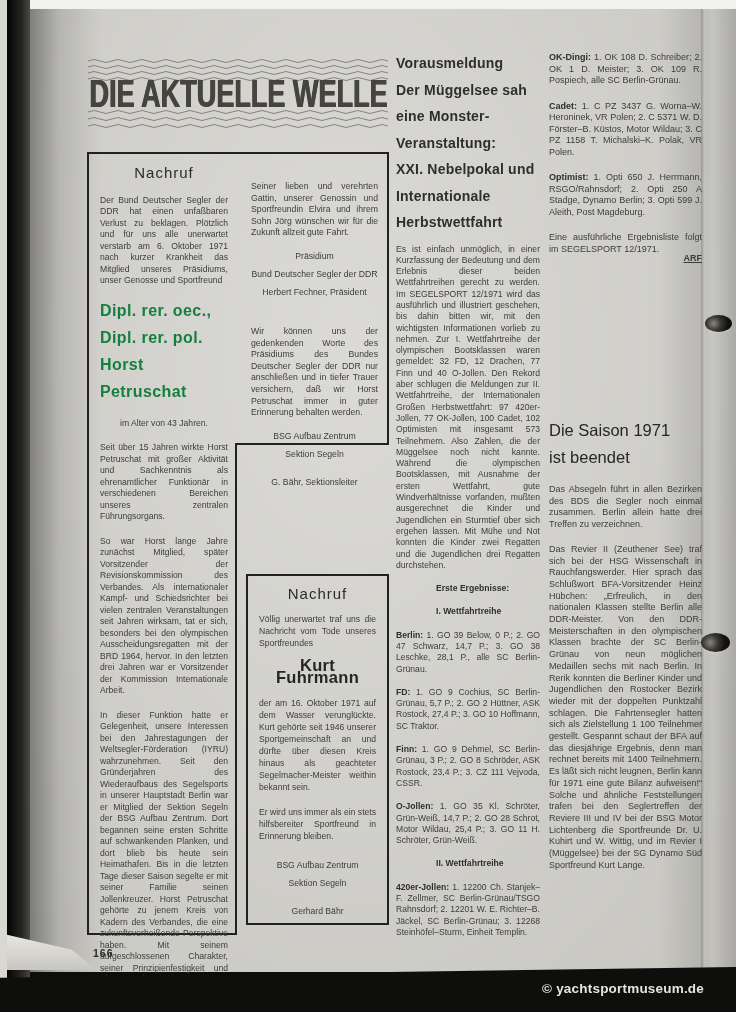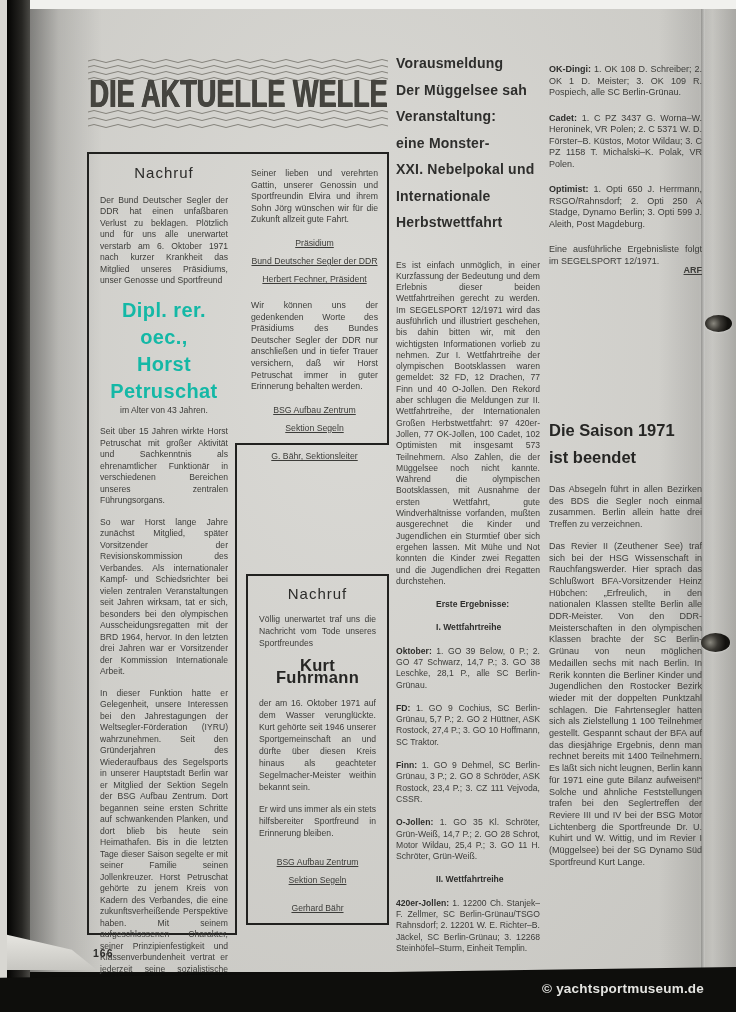--- a/index.html
+++ b/index.html
@@ -54,44 +54,44 @@
   #bl-right  { left:387px; top:152px; width:2px;   height:293px; }
   #bl-midh   { left:235px; top:443px; width:154px; height:2px; }
   #bl-midv   { left:235px; top:443px; width:2px;   height:492px; }
   #bl-bottom { left:87px;  top:933px; width:150px; height:2px; }
   #bl-left   { left:87px;  top:152px; width:2px;   height:783px; }
   .kf-box { position:absolute; left:246px; top:574px; width:139px; height:347px;
     border:2px solid #21211f; background:transparent; }
 
   
   .col { position:absolute; color:#3c3c39; text-align:justify; }
-  .col p { margin:0 0 10px; }
+  .col p { margin:13px 0 10px; }
   #col1 { left:100px; top:165px; width:128px; font-size:8.6px; line-height:11.5px; }
   #col2a { left:251px; top:168px; width:127px; font-size:8.7px; line-height:11.6px; }
   #col2b { left:259px; top:588px; width:117px; font-size:8.6px; line-height:12px; }
   #col3 { left:396px; top:50px;  width:144px; font-size:8.6px; line-height:11.3px; }
   #col3 p { margin:0 0 12px; }
-  #col4a { left:549px; top:64px; width:153px; font-size:9px; line-height:11.5px; }
+  #col4a { left:549px; top:52px; width:153px; font-size:9px; line-height:11.5px; }
   #col4a p { margin:0 0 14px; }
   #col4b { left:549px; top:417px; width:153px; font-size:9px; line-height:11.7px; }
 
   .h-nachruf { font-size:15px; font-weight:normal; text-align:center; letter-spacing:1px;
     color:#2c2c2a; margin:2px 0 16px; }
-  .h-name { font-size:20px; font-weight:bold; text-align:center; line-height:27px;
-    color:#14b8a6; letter-spacing:0.4px; }
+  .h-name { font-size:16px; font-weight:bold; line-height:27px;
+    color:#15803d; letter-spacing:0.4px; }
   .age-line { margin:10px 0 13px; text-align:center; }
   .sig { text-align:center; line-height:14px; }
-  .sig div { margin-bottom:4px;text-decoration:underline; } .gap10 { height:10px; } .gap6 { height:6px; }
+  .sig div { margin-bottom:4px; } .gap10 { height:10px; } .gap6 { height:6px; }
 
   .h-preview { font-size:14px; font-weight:bold; line-height:26.5px; color:#2e2e2c;
-    text-align:left; margin-bottom:24px; letter-spacing:0.2px; }
+    text-align:left; margin-bottom:8px; letter-spacing:0.2px; }
   .subhead { font-weight:bold; color:#2e2e2c; margin:0 0 10px; text-align:left;padding-left:40px; }
   .lead { font-weight:bold; color:#2e2e2c; }
   .arf-line { text-align:right; margin-top:-11.5px; font-weight:bold;text-decoration:underline; }
-  .h-season { font-size:16.5px; font-weight:bold; line-height:27px; color:#262624;
+  .h-season { font-size:16.5px; font-weight:normal; line-height:27px; color:#262624;
     text-align:left; margin-bottom:13px; }
   .kf-name { font-size:16.5px; font-weight:bold; text-align:center; color:#262624;
     margin:4px 0 14px; letter-spacing:0.3px; }
   #col2b .h-nachruf { margin:0 0 13px; }
 
   .page-number { position:absolute; left:93px; top:947px; font-size:10.5px; font-weight:bold;
     color:#2a2a28; letter-spacing:1px; }
 </style>
 </head>
 <body>
@@ -127,20 +127,21 @@
   <div class="bl" id="bl-midh"></div>
   <div class="bl" id="bl-midv"></div>
   <div class="bl" id="bl-bottom"></div>
   <div class="bl" id="bl-left"></div>
   <div class="kf-box"></div>
 
   <div class="col" id="col1">
     <div class="h-nachruf">Nachruf</div>
     <p>Der Bund Deutscher Segler der DDR hat einen unfaßbaren Verlust zu beklagen. Plötzlich und für uns alle unerwartet verstarb am 6. Oktober 1971 nach kurzer Krankheit das Mitglied unseres Präsidiums, unser Genosse und Sportfreund</p>
     <div class="h-name">Dipl. rer. oec.,</div>
+    <div class="h-name">Dipl. rer. pol.</div>
     <div class="h-name">Horst Petruschat</div>
     <p class="age-line">im Alter von 43 Jahren.</p>
     <p>Seit über 15 Jahren wirkte Horst Petruschat mit großer Aktivität und Sachkenntnis als ehrenamtlicher Funktionär in verschiedenen Bereichen unseres zentralen Führungsorgans.</p>
     <p>So war Horst lange Jahre zunächst Mitglied, später Vorsitzender der Revisionskommission des Verbandes. Als internationaler Kampf- und Schiedsrichter bei vielen zentralen Veranstaltungen seit Jahren wirksam, tat er sich, besonders bei den olympischen Ausscheidungsregatten mit der BRD 1964, hervor. In den letzten drei Jahren war er Vorsitzender der Kommission Internationale Arbeit.</p>
     <p>In dieser Funktion hatte er Gelegenheit, unsere Interessen bei den Jahrestagungen der Weltsegler-Förderation (IYRU) wahrzunehmen. Seit den Gründerjahren des Wiederaufbaus des Segelsports in unserer Hauptstadt Berlin war er Mitglied der Sektion Segeln der BSG Aufbau Zentrum. Dort begannen seine ersten Schritte auf schwankenden Planken, und dort blieb bis heute sein Heimathafen. Bis in die letzten Tage dieser Saison segelte er mit seiner Familie seinen Jollenkreuzer. Horst Petruschat gehörte zu jenem Kreis von Kadern des Verbandes, die eine zukunftsverheißende Perspektive haben. Mit seinem aufgeschlossenen Charakter, seiner Prinzipienfestigkeit und Klassenverbundenheit vertrat er jederzeit seine sozialistische Sache.</p>
     <p>Bei allen, die ihn kannten, hat sich Horst Petruschat ein unvergeßliches Andenken bewahrt.</p>
   </div>
 
   <div class="col" id="col2a">
     <p>Seiner lieben und verehrten Gattin, unserer Genossin und Sportfreundin Elvira und ihrem Sohn Jörg wünschen wir für die Zukunft allzeit gute Fahrt.</p>
@@ -171,30 +172,30 @@
       <div>Sektion Segeln</div>
       <div class="gap6"></div>
       <div>Gerhard Bähr</div>
     </div>
   </div>
 
   <div class="col" id="col3">
     <div class="h-preview">
       <div>Vorausmeldung</div>
       <div>Der Müggelsee sah</div>
+      <div>eine Monster-</div>
       <div>Veranstaltung:</div>
-      <div>eine Monster-</div>
       <div>XXI. Nebelpokal und</div>
       <div>Internationale</div>
       <div>Herbstwettfahrt</div>
     </div>
     <p>Es ist einfach unmöglich, in einer Kurzfassung der Bedeutung und dem Erlebnis dieser beiden Wettfahrtreihen gerecht zu werden. Im SEGELSPORT 12/1971 wird das ausführlich und illustriert geschehen, bis dahin bitten wir, mit den wichtigsten Informationen vorlieb zu nehmen. Zur I. Wettfahrtreihe der olympischen Bootsklassen waren gemeldet: 32 FD, 12 Drachen, 77 Finn und 40 O-Jollen. Den Rekord aber schlugen die Meldungen zur II. Wettfahrtreihe, der Internationalen Großen Herbstwettfahrt: 97 420er-Jollen, 77 OK-Jollen, 100 Cadet, 102 Optimisten mit insgesamt 573 Teilnehmern. Also Zahlen, die der Müggelsee noch nicht kannte. Während die olympischen Bootsklassen, mit Ausnahme der ersten Wettfahrt, gute Windverhältnisse vorfanden, mußten ausgerechnet die Kinder und Jugendlichen ein Sturmtief über sich ergehen lassen. Mit Mühe und Not konnten die Kinder zwei Regatten und die Jugendlichen drei Regatten durchstehen.</p>
     <p class="subhead">Erste Ergebnisse:</p>
     <p class="subhead">I. Wettfahrtreihe</p>
-    <p><span class="lead">Oktober:</span><span> 1. GO 39 Below, 0 P.; 2. GO 47 Schwarz, 14,7 P.; 3. GO 38 Leschke, 28,1 P., alle SC Berlin-Grünau.</span></p>
+    <p><span class="lead">Berlin:</span><span> 1. GO 39 Below, 0 P.; 2. GO 47 Schwarz, 14,7 P.; 3. GO 38 Leschke, 28,1 P., alle SC Berlin-Grünau.</span></p>
     <p><span class="lead">FD:</span><span> 1. GO 9 Cochius, SC Berlin-Grünau, 5,7 P.; 2. GO 2 Hüttner, ASK Rostock, 27,4 P.; 3. GO 10 Hoffmann, SC Traktor.</span></p>
     <p><span class="lead">Finn:</span><span> 1. GO 9 Dehmel, SC Berlin-Grünau, 3 P.; 2. GO 8 Schröder, ASK Rostock, 23,4 P.; 3. CZ 111 Vejvoda, CSSR.</span></p>
     <p><span class="lead">O-Jollen:</span><span> 1. GO 35 Kl. Schröter, Grün-Weiß, 14,7 P.; 2. GO 28 Schrot, Motor Wildau, 25,4 P.; 3. GO 11 H. Schröter, Grün-Weiß.</span></p>
     <p class="subhead">II. Wettfahrtreihe</p>
     <p><span class="lead">420er-Jollen:</span><span> 1. 12200 Ch. Stanjek–F. Zellmer, SC Berlin-Grünau/TSGO Rahnsdorf; 2. 12201 W. E. Richter–B. Jäckel, SC Berlin-Grünau; 3. 12268 Steinhöfel–Sturm, Einheit Templin.</span></p>
   </div>
 
   <div class="col" id="col4a">
     <p><span class="lead">OK-Dingi:</span><span> 1. OK 108 D. Schreiber; 2. OK 1 D. Meister; 3. OK 109 R. Pospiech, alle SC Berlin-Grünau.</span></p>
     <p><span class="lead">Cadet:</span><span> 1. C PZ 3437 G. Worna–W. Heroninek, VR Polen; 2. C 5371 W. D. Förster–B. Küstos, Motor Wildau; 3. C PZ 1158 T. Michalski–K. Polak, VR Polen.</span></p>

